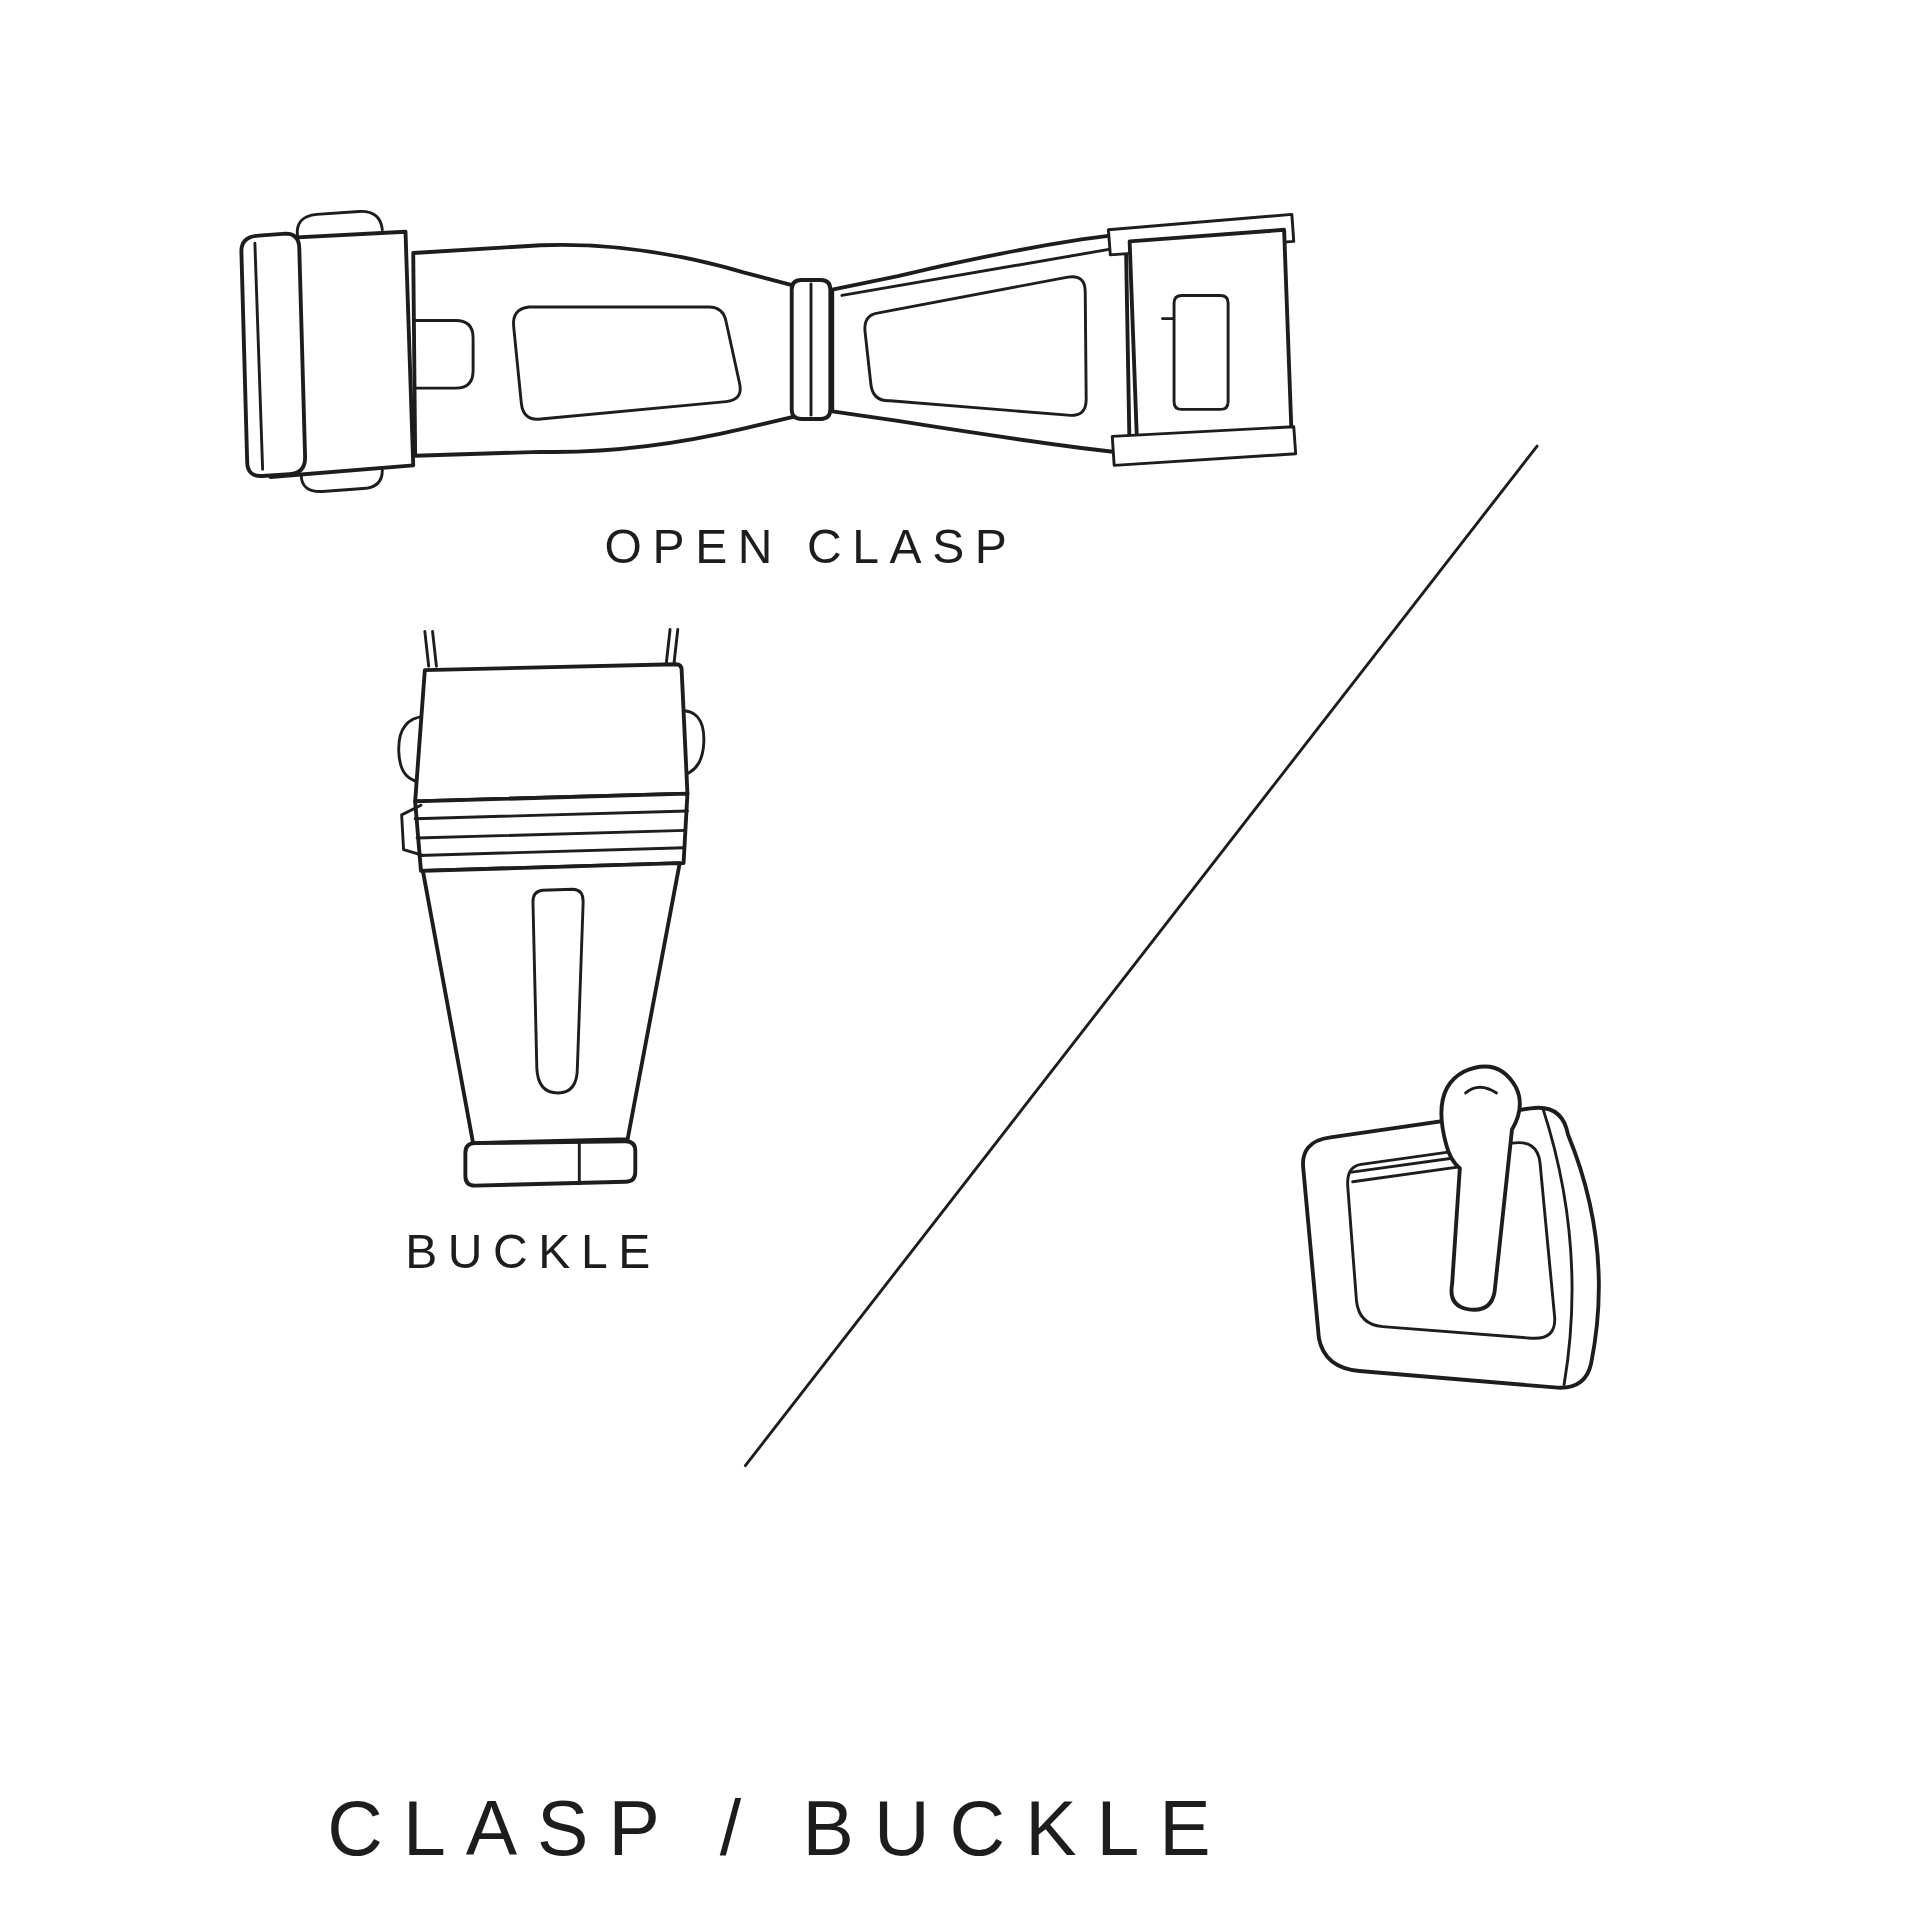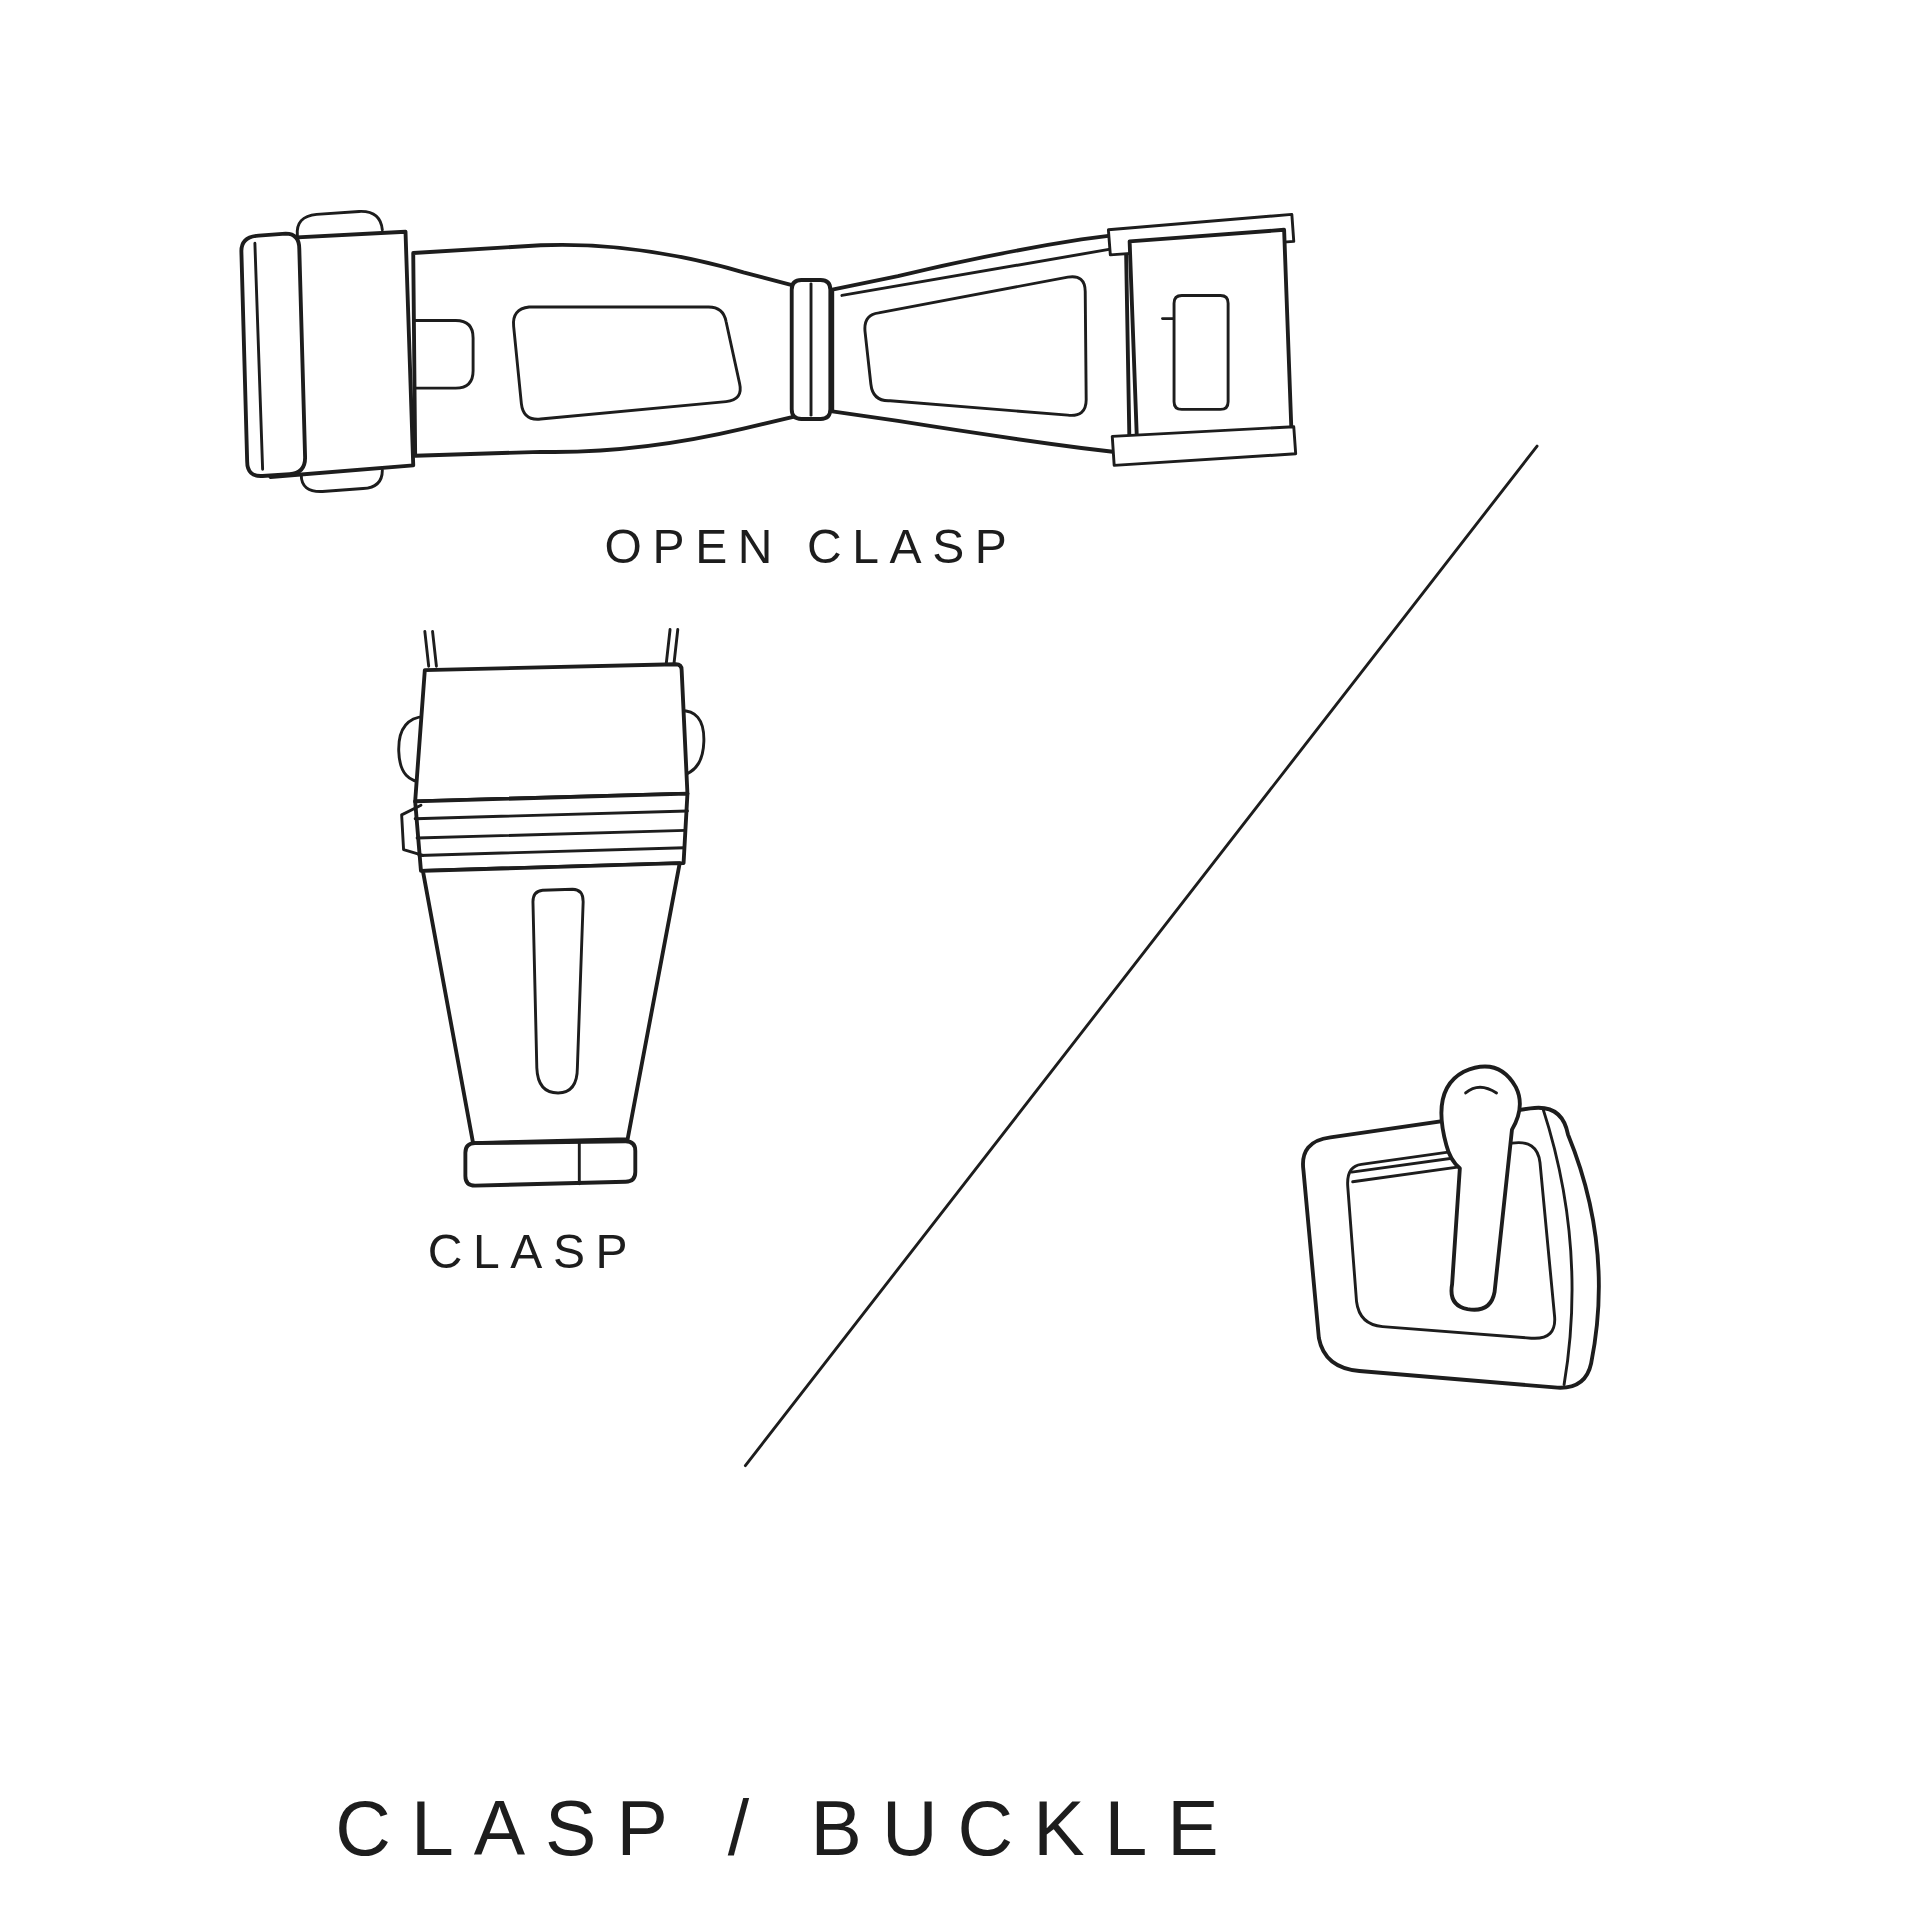--- a/index.html
+++ b/index.html
@@ -22,21 +22,21 @@
     text-align:center;
     white-space:nowrap;
   }
   .title{
     position:absolute;
     color:#1d1d1d;
     font-size:77px;
     letter-spacing:20px;
     text-align:center;
     width:1558px;
-    left:8px;
+    left:0;
     white-space:nowrap;
   }
 </style>
 </head>
 <body>
 
 <div class="canvas">
 
   <svg class="art" width="1931" height="1931" viewBox="0 0 2000 2000">
 
@@ -120,18 +120,18 @@
       <path class="stroke-thin" d="M 1401 1224 L 1530 1206"></path>
       <circle cx="1538" cy="1202" r="12" class="fw-thin"></circle>
 
       <path class="fw" d="M 1498 1186 Q 1482 1128 1516 1110 Q 1552 1094 1570 1126 Q 1580 1146 1566 1170 L 1548 1338 Q 1544 1360 1520 1356 Q 1500 1352 1504 1330 L 1512 1210 Q 1502 1202 1498 1186 Z"></path>
       <path class="stroke-thin" d="M 1518 1132 Q 1532 1120 1550 1132"></path>
     </g>
   </svg>
 
   <div class="label" style="left:328px;top:500px;width:966px;margin-top:19px;">OPEN CLASP</div>
 
-  <div class="label" style="left:147px;top:1224px;width:772px;">CLASP</div>
+  <div class="label" style="left:147px;top:1224px;width:772px;">BUCKLE</div>
 
   <div class="title" style="top:1784px;">CLASP / BUCKLE</div>
 
 </div>
 
 
 </body></html>

